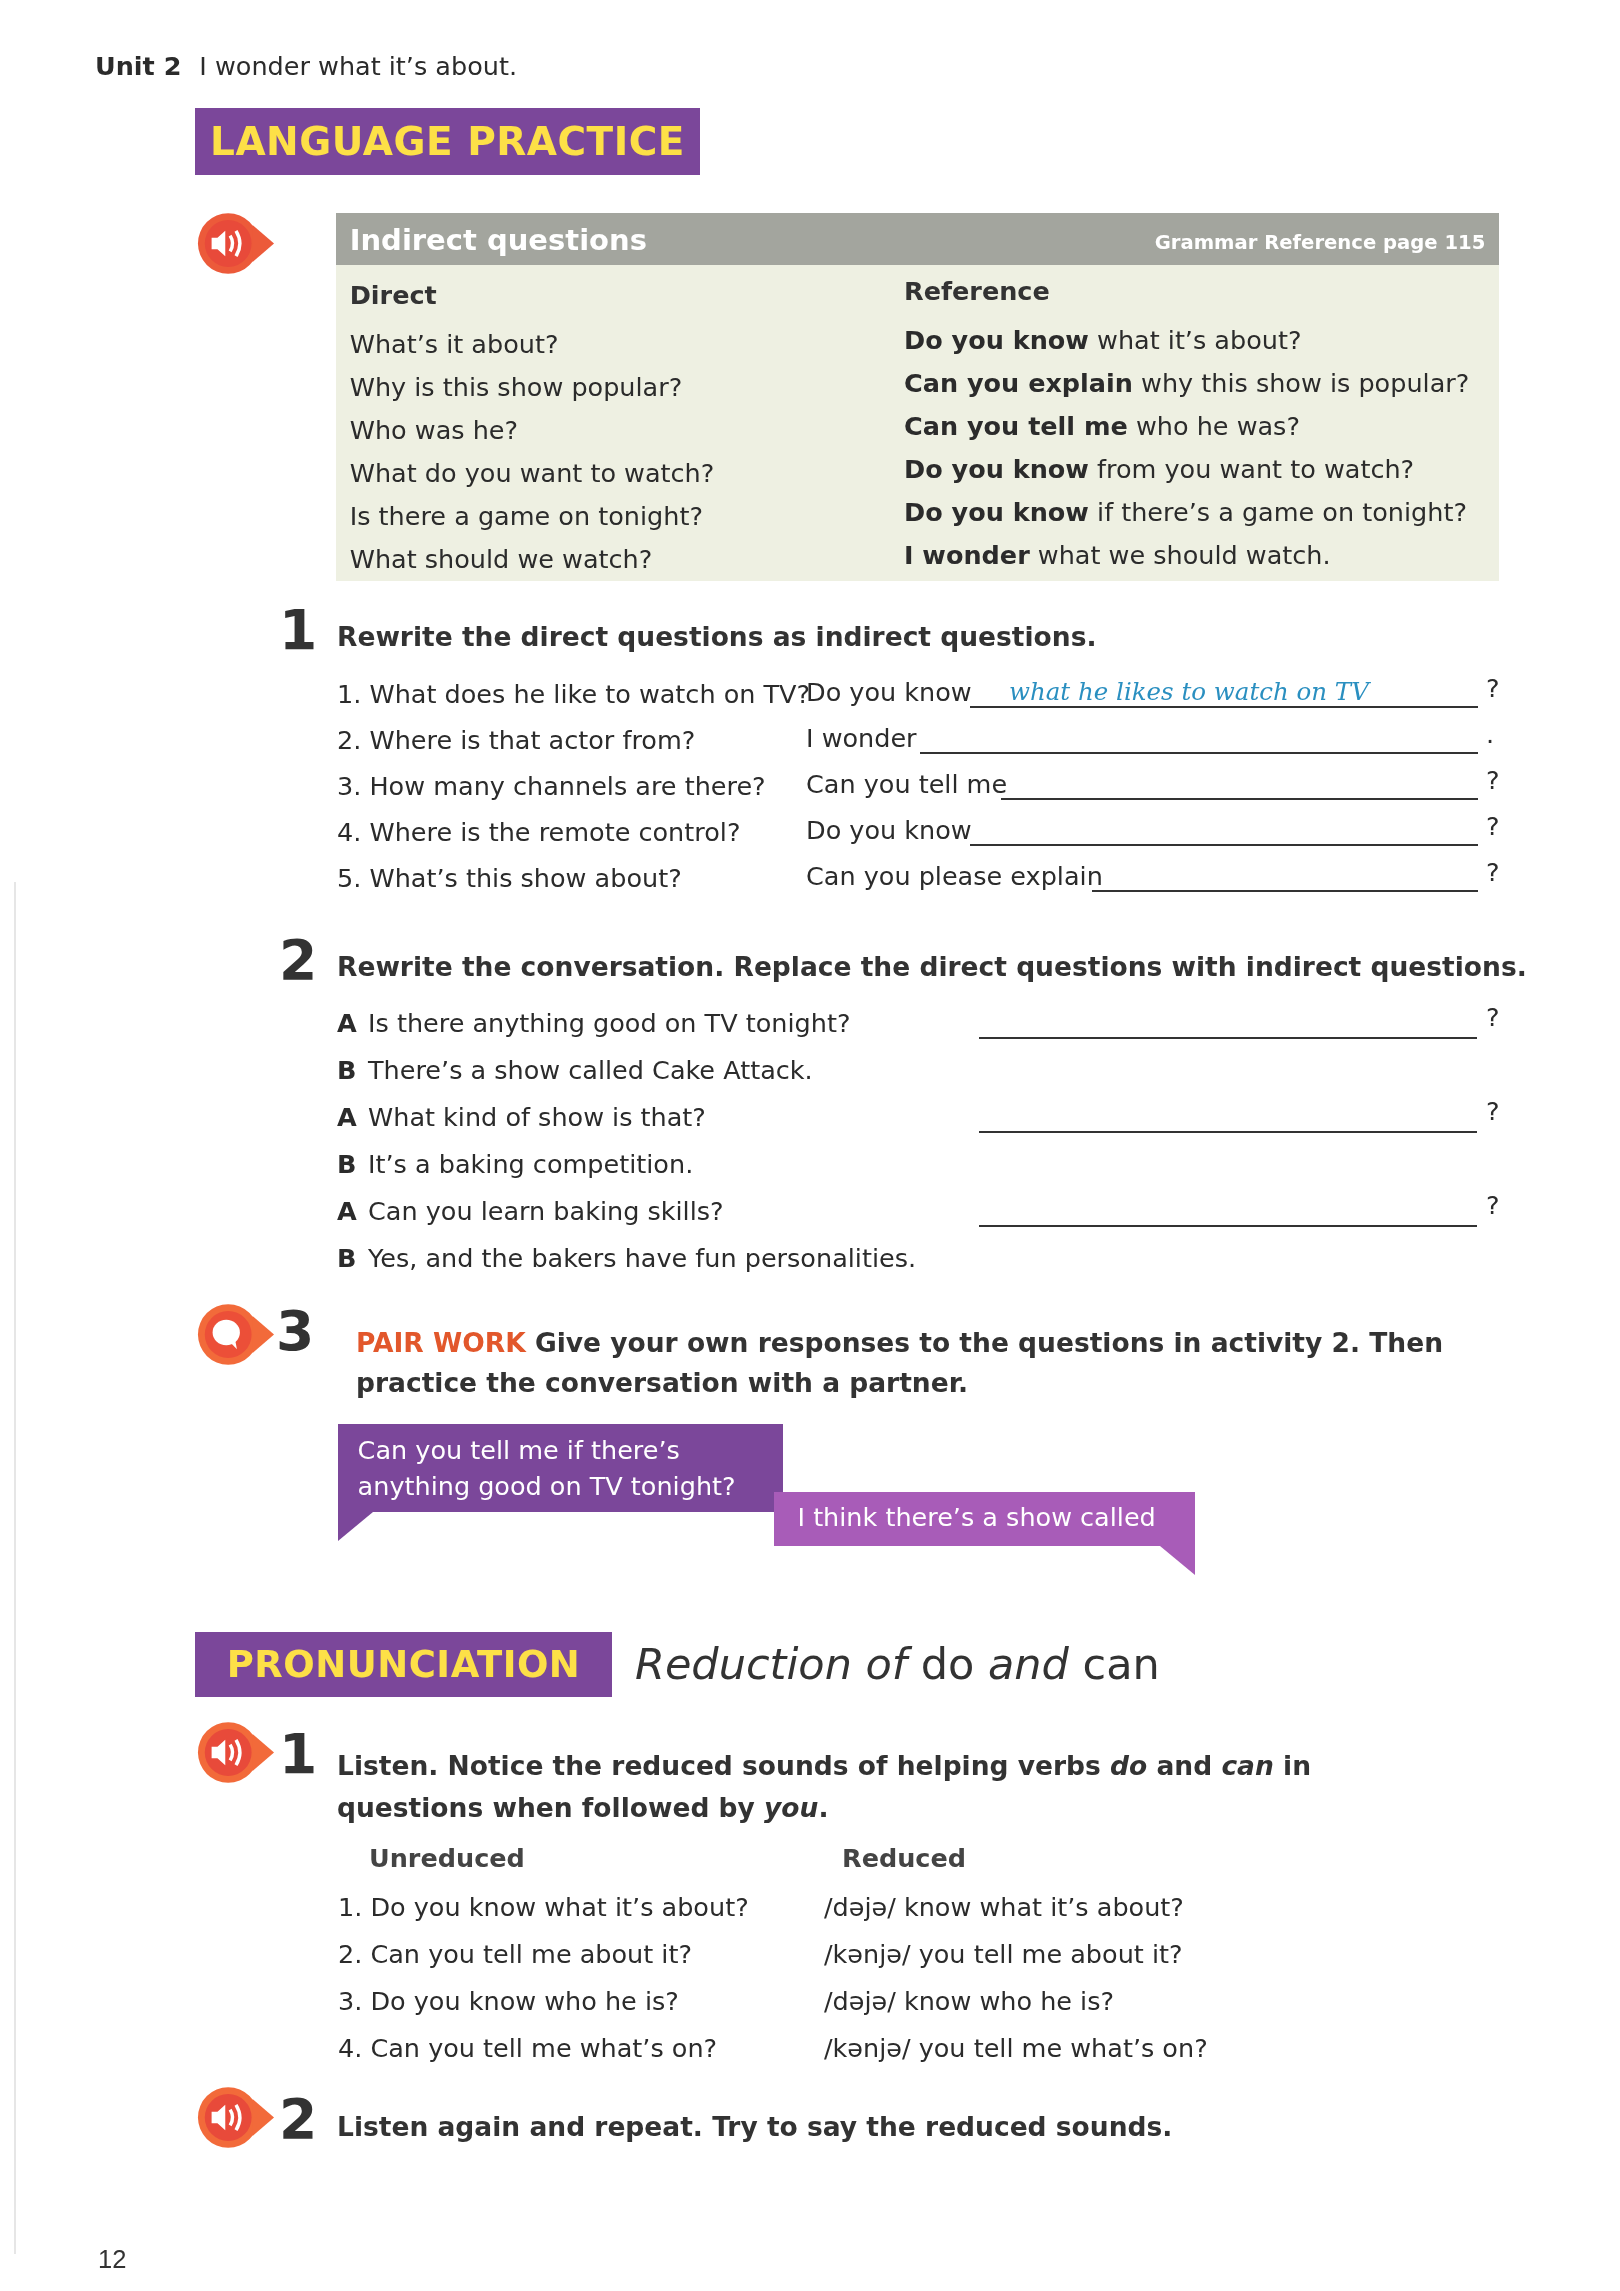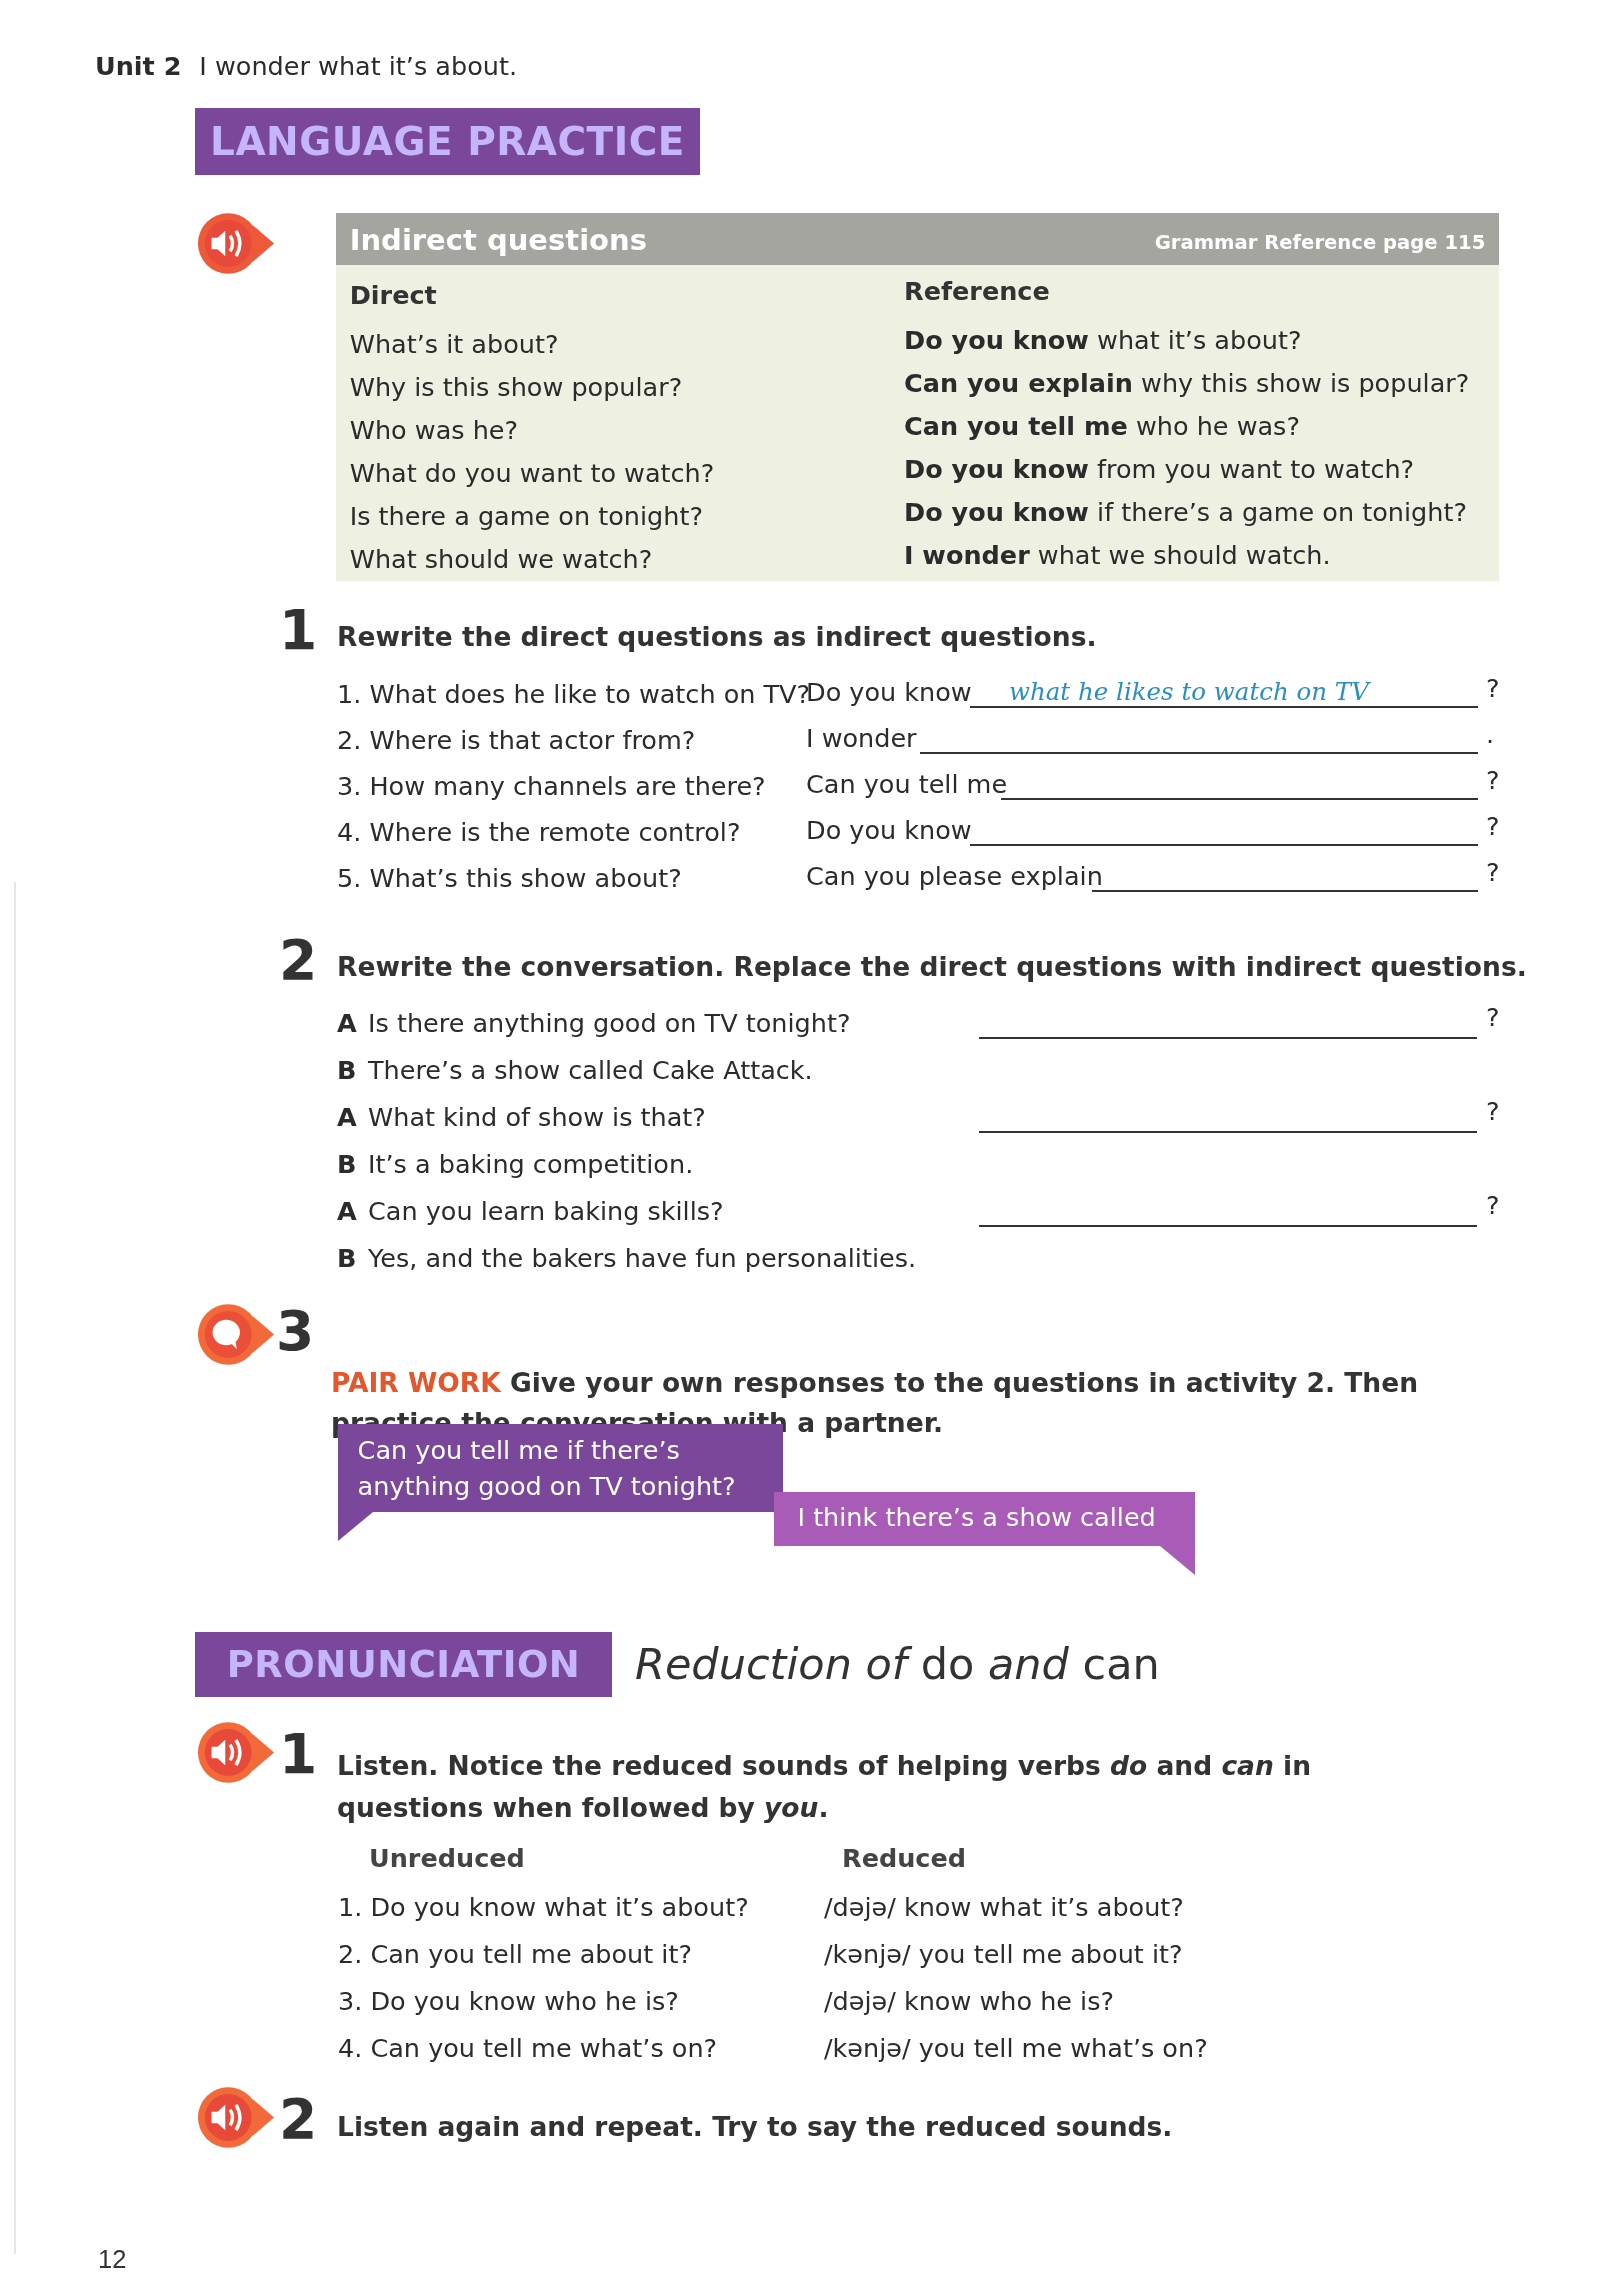--- a/index.html
+++ b/index.html
@@ -6,21 +6,21 @@
     body {
       width: 1620px; height: 2292px; background: #ffffff; position: relative; overflow: hidden;
       font-family: "DejaVu Sans", sans-serif; color: #2b2b2b;
     }
     .abs { position: absolute; }
     .unit-header { left: 95px; top: 51px; font-size: 25.5px; }
     .unit-header .unit-num { font-weight: bold; margin-right: 9.8px; }
     .unit-header .unit-title { font-weight: normal; }
 
     .section-banner {
-      background: #7b479a; color: #c4b5fd; font-weight: bold; letter-spacing: 0.5px;
+      background: #7b479a; color: #fde047; font-weight: bold; letter-spacing: 0.5px;
       display: flex; align-items: center; justify-content: center;
     }
     .lp-banner { left: 195px; top: 108px; width: 505px; height: 67px; font-size: 39px; }
     .pr-banner { left: 195px; top: 1632px; width: 417px; height: 65px; font-size: 37px; }
     .pr-subtitle { left: 635px; top: 1639px; font-size: 43px; font-style: italic; color: #333; }
     .pr-subtitle .nonital { font-style: normal; }
 
     
     .gbox { left: 336px; top: 213px; width: 1163px; height: 368px; background: #eef0e2; }
     .gbox-head { position: absolute; left: 0; top: 0; right: 0; height: 52px; background: #a3a59e; color: #fff; }
@@ -191,21 +191,21 @@
 </div>
 
 <svg class="abs icon-bubble" style="left:196px; top:1302px;" viewBox="0 0 82 66">
   <circle cx="33" cy="33" r="31" fill="#f26a3a"></circle>
   <polygon points="58,14 80,33 58,52" fill="#f26a3a"></polygon>
   <circle cx="33" cy="33" r="24" fill="#ec4f38"></circle>
   <ellipse cx="31" cy="31" rx="14" ry="13" fill="#fff"></ellipse>
   <polygon points="34,40 42,48 40,38" fill="#fff"></polygon>
 </svg>
 <div class="abs ex-num" style="left:276px; top:1304px;">3</div>
-<div class="abs ex-instr" style="left:331px; top:1323px; width:1147px; line-height:40px;margin-top:40px;">
+<div class="abs ex-instr" style="left:356px; top:1323px; width:1147px; line-height:40px;">
   <span class="pair-label">PAIR WORK</span><span> Give your own responses to the questions in activity 2. Then practice the conversation with a partner.</span>
 </div>
 <div class="abs bubble bubble1">Can you tell me if there’s anything good on TV tonight?</div>
 <div class="abs bubble1-tail"></div>
 <div class="abs bubble bubble2">I think there’s a show called ...</div>
 <div class="abs bubble2-tail"></div>
 
 <div class="abs section-banner pr-banner">PRONUNCIATION</div>
 <div class="abs pr-subtitle">
   <span>Reduction of </span><span class="nonital">do</span><span> and </span><span class="nonital">can</span>

